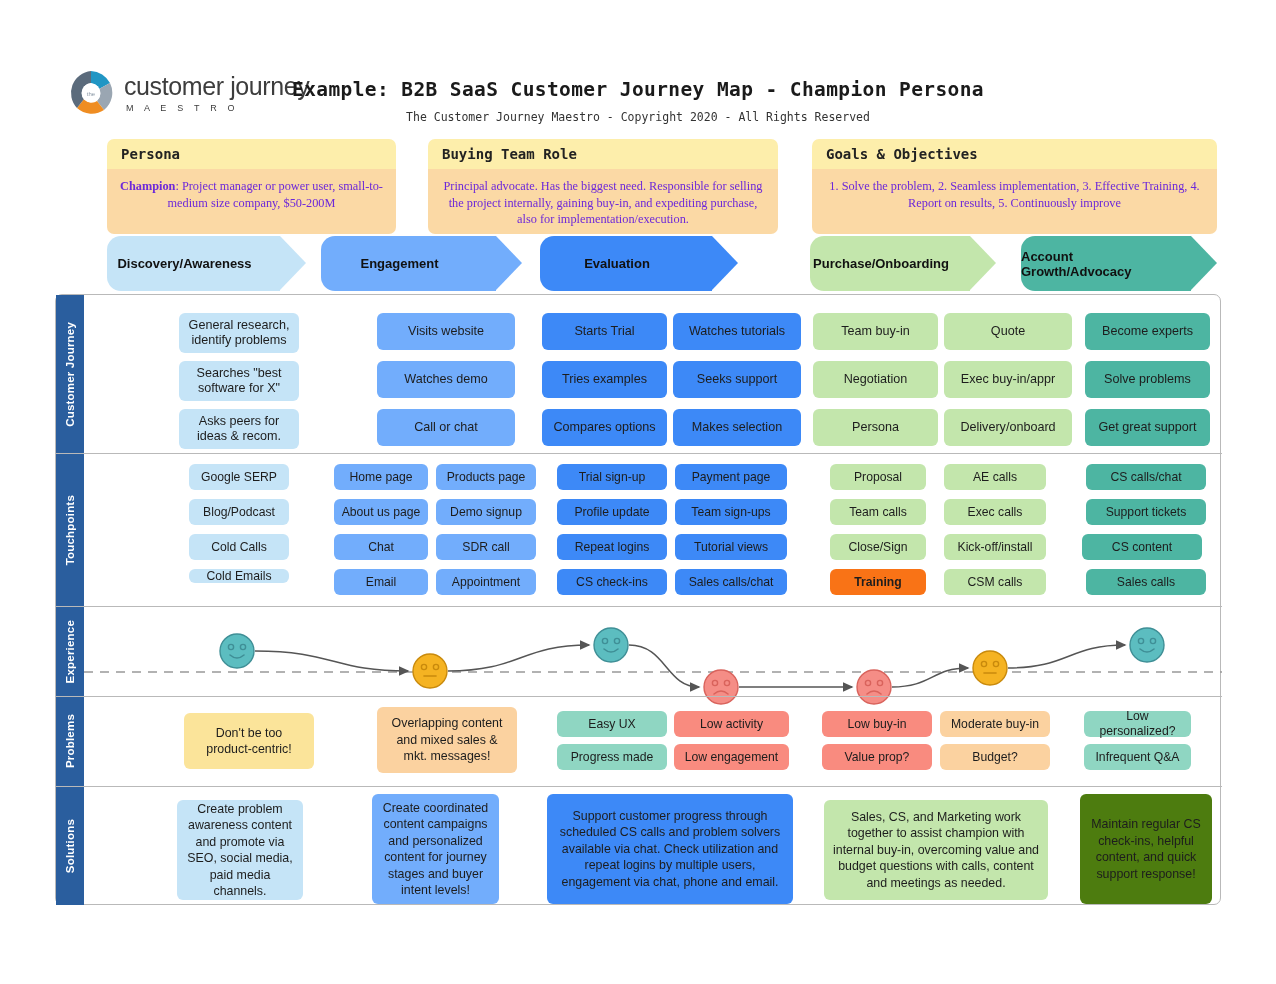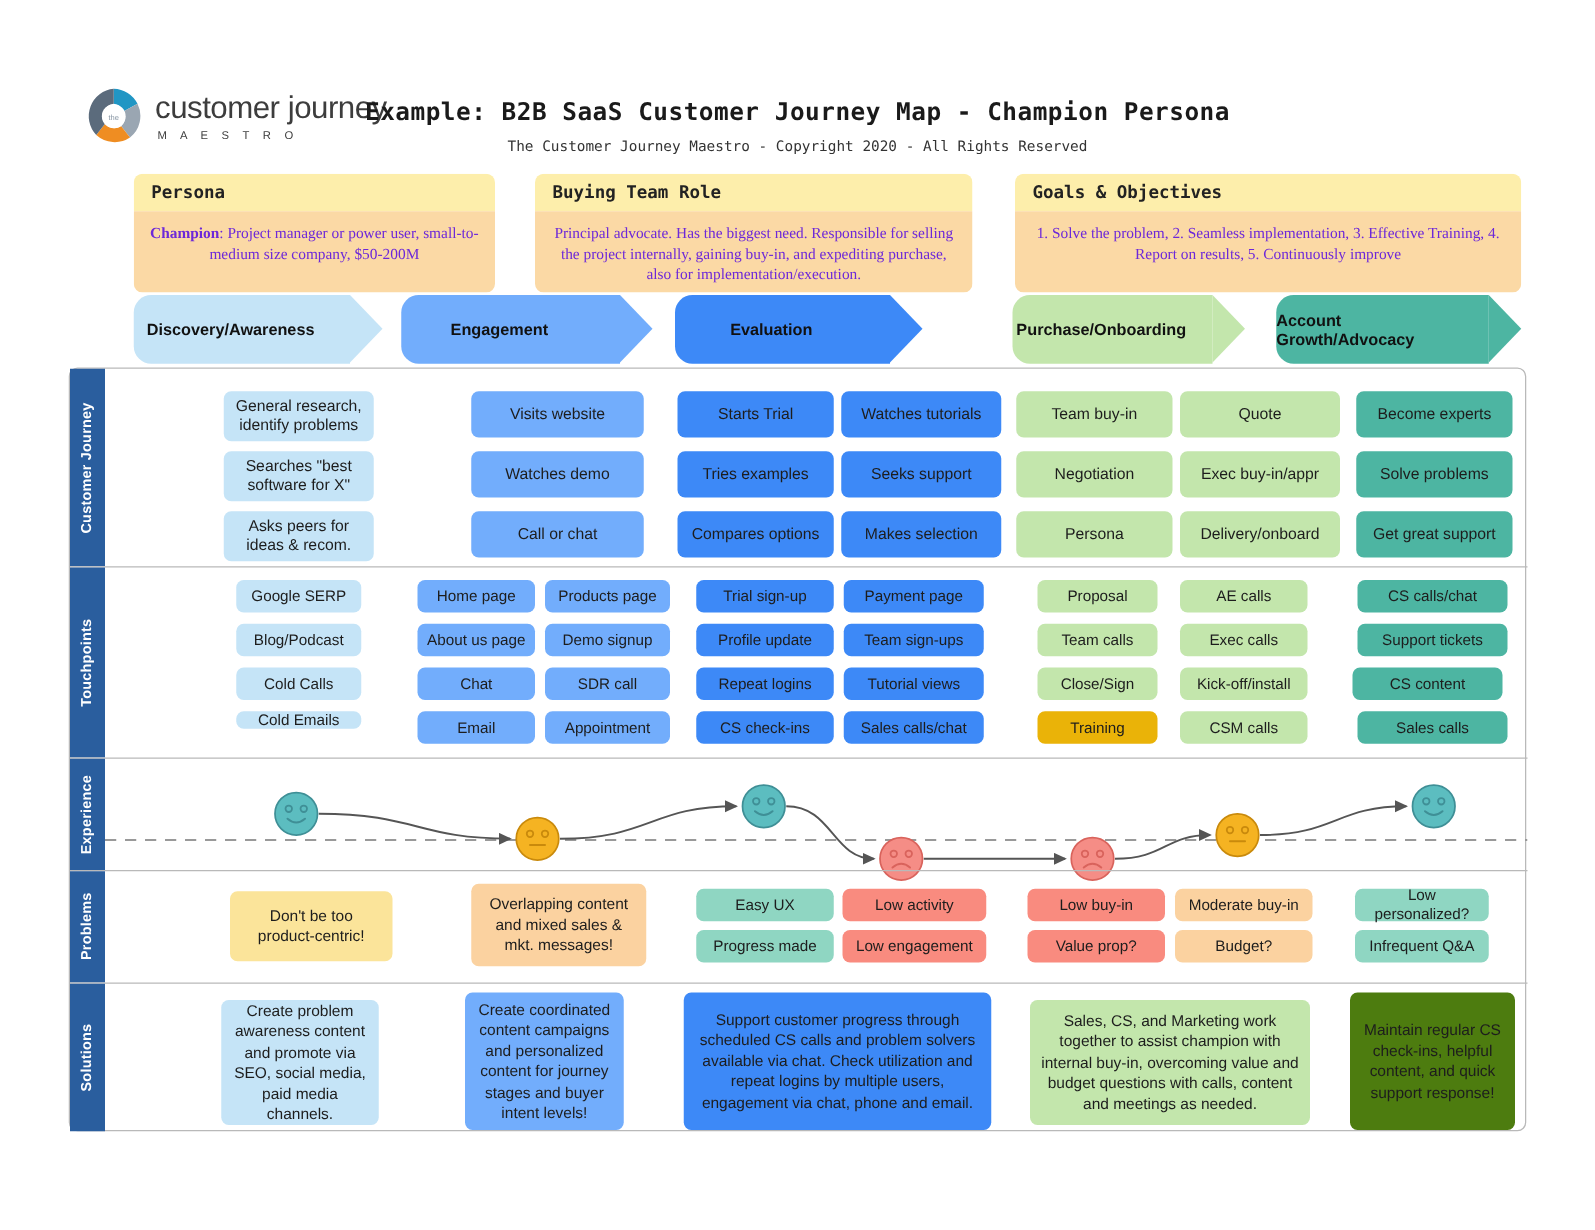--- a/index.html
+++ b/index.html
@@ -216,21 +216,21 @@
         <div class="card small" style="left: 473px; top: 45px; width: 110px; height: 26px; background: rgb(61, 137, 247);">Profile update</div>
         <div class="card small" style="left: 473px; top: 80px; width: 110px; height: 26px; background: rgb(61, 137, 247);">Repeat logins</div>
         <div class="card small" style="left: 473px; top: 115px; width: 110px; height: 26px; background: rgb(61, 137, 247);">CS check-ins</div>
         <div class="card small" style="left: 591px; top: 10px; width: 112px; height: 26px; background: rgb(61, 137, 247);">Payment page</div>
         <div class="card small" style="left: 591px; top: 45px; width: 112px; height: 26px; background: rgb(61, 137, 247);">Team sign-ups</div>
         <div class="card small" style="left: 591px; top: 80px; width: 112px; height: 26px; background: rgb(61, 137, 247);">Tutorial views</div>
         <div class="card small" style="left: 591px; top: 115px; width: 112px; height: 26px; background: rgb(61, 137, 247);">Sales calls/chat</div>
         <div class="card small" style="left: 746px; top: 10px; width: 96px; height: 26px; background: rgb(195, 230, 172);">Proposal</div>
         <div class="card small" style="left: 746px; top: 45px; width: 96px; height: 26px; background: rgb(195, 230, 172);">Team calls</div>
         <div class="card small" style="left: 746px; top: 80px; width: 96px; height: 26px; background: rgb(195, 230, 172);">Close/Sign</div>
-        <div class="card small" style="left: 746px; top: 115px; width: 96px; height: 26px; background: #eab308;">Training</div>
+        <div class="card small" style="left: 746px; top: 115px; width: 96px; height: 26px; background: #f97316; font-weight: bold;">Training</div>
         <div class="card small" style="left: 860px; top: 10px; width: 102px; height: 26px; background: rgb(195, 230, 172);">AE calls</div>
         <div class="card small" style="left: 860px; top: 45px; width: 102px; height: 26px; background: rgb(195, 230, 172);">Exec calls</div>
         <div class="card small" style="left: 860px; top: 80px; width: 102px; height: 26px; background: rgb(195, 230, 172);">Kick-off/install</div>
         <div class="card small" style="left: 860px; top: 115px; width: 102px; height: 26px; background: rgb(195, 230, 172);">CSM calls</div>
         <div class="card small" style="left: 1002px; top: 10px; width: 120px; height: 26px; background: rgb(77, 181, 162);">CS calls/chat</div>
         <div class="card small" style="left: 1002px; top: 45px; width: 120px; height: 26px; background: rgb(77, 181, 162);">Support tickets</div>
         <div class="card small" style="left: 998px; top: 80px; width: 120px; height: 26px; background: rgb(77, 181, 162);">CS content</div>
         <div class="card small" style="left: 1002px; top: 115px; width: 120px; height: 26px; background: rgb(77, 181, 162);">Sales calls</div>
       </div>
   </div>

